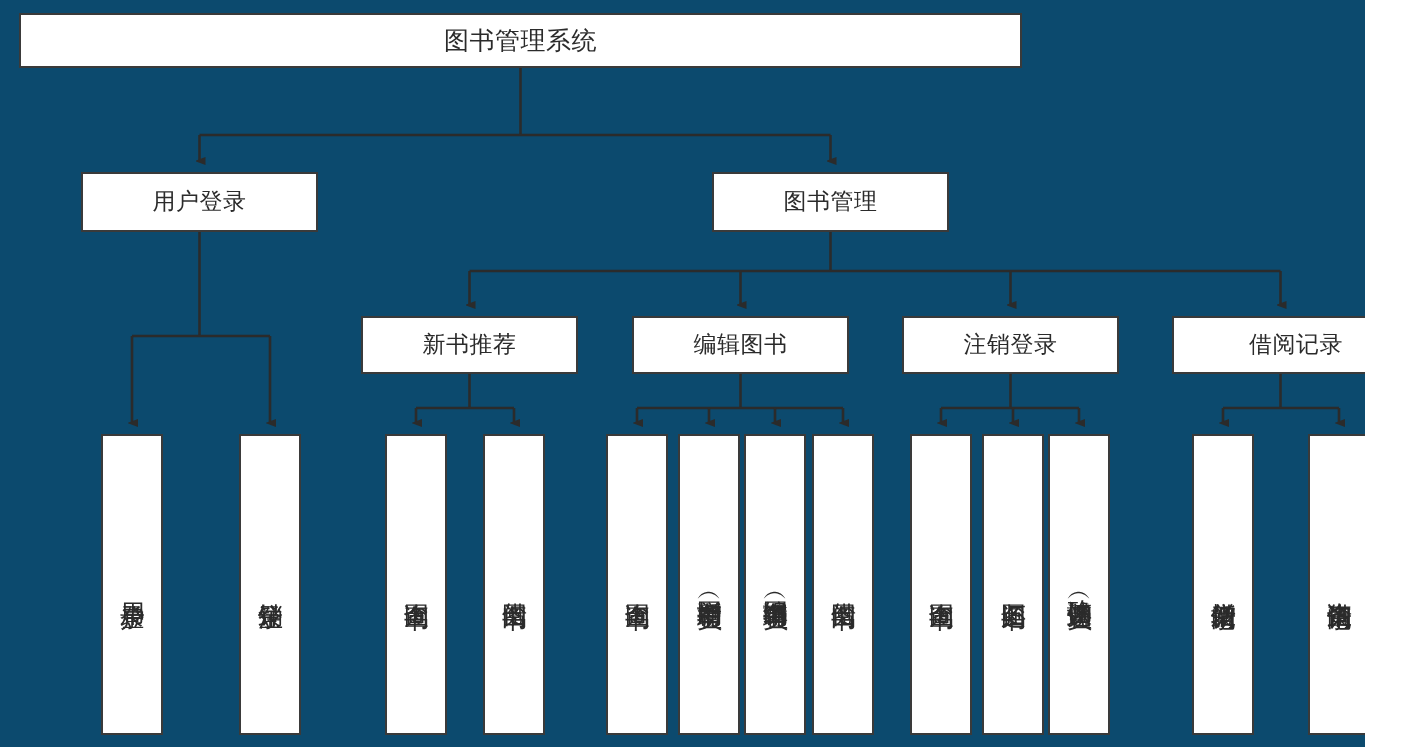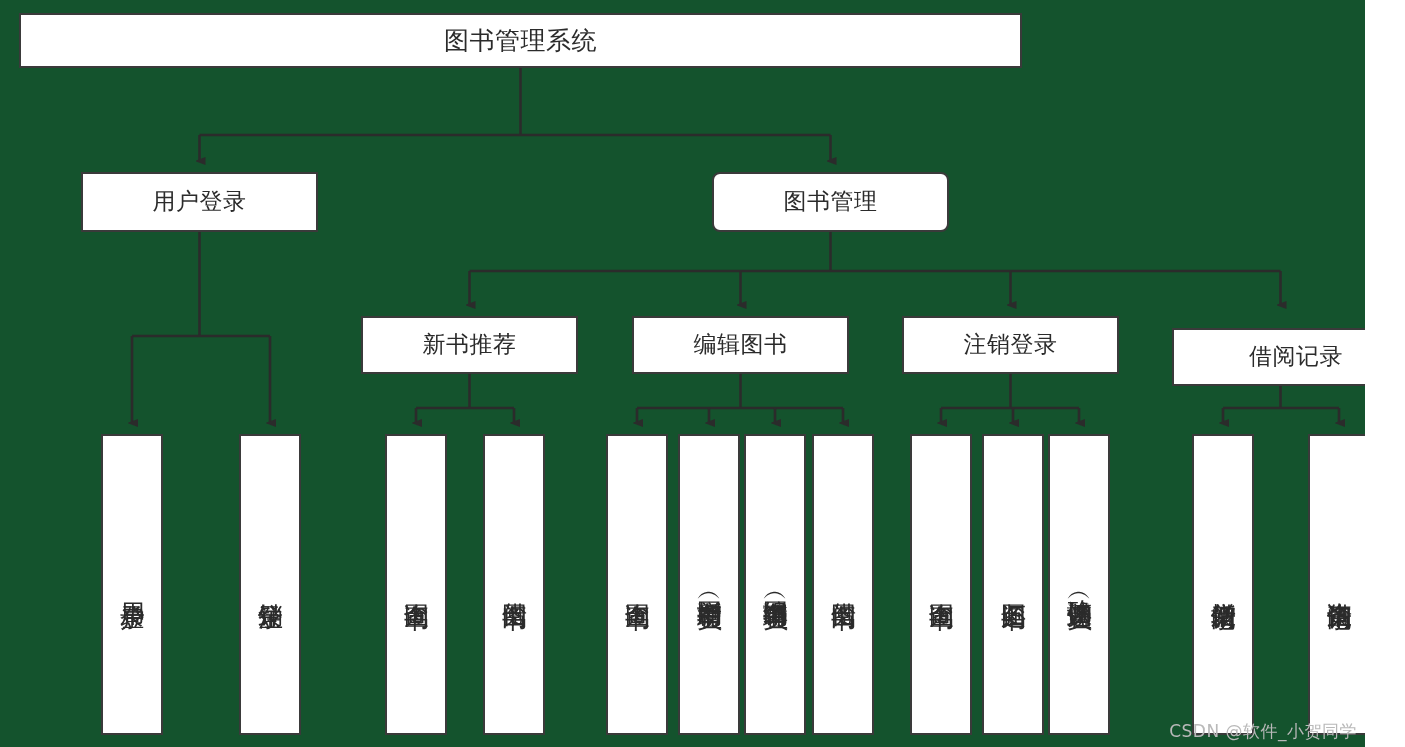--- a/index.html
+++ b/index.html
@@ -7,21 +7,21 @@
     padding: 0;
     background: #ffffff;
   }
   body {
     font-family: "DejaVu Sans", "Liberation Sans", sans-serif;
   }
   #stage {
     position: relative;
     width: 1365px;
     height: 747px;
-    background: #14532d;
+    background: #0c4a6e;
     overflow: hidden;
   }
   #edges {
     position: absolute;
     left: 0;
     top: 0;
     width: 1405px;
     height: 747px;
     pointer-events: none;
   }
@@ -120,33 +120,33 @@
       </g>
   </svg>
 
   <div id="nodes">
       <div class="node root" style="left: 19px; top: 13px; width: 1003px; height: 55px;">
         <span class="label">图书管理系统</span>
       </div>
       <div class="node branch" style="left: 81px; top: 172px; width: 237px; height: 60px;">
         <span class="label">用户登录</span>
       </div>
-      <div class="node branch" style="left: 712px; top: 172px; width: 237px; height: 60px; border-radius: 8px;">
+      <div class="node branch" style="left: 712px; top: 172px; width: 237px; height: 60px;">
         <span class="label">图书管理</span>
       </div>
       <div class="node branch" style="left: 361px; top: 316px; width: 217px; height: 58px;">
         <span class="label">新书推荐</span>
       </div>
       <div class="node branch" style="left: 632px; top: 316px; width: 217px; height: 58px;">
         <span class="label">编辑图书</span>
       </div>
       <div class="node branch" style="left: 902px; top: 316px; width: 217px; height: 58px;">
         <span class="label">注销登录</span>
       </div>
-      <div class="node branch" style="left: 1172px; top: 328px; width: 217px; height: 58px; padding-left: 31px;">
+      <div class="node branch" style="left: 1172px; top: 316px; width: 217px; height: 58px; padding-left: 31px;">
         <span class="label">借阅记录</span>
       </div>
       <div class="node leaf" style="left: 101px; top: 434px; width: 62px; height: 301px;">
         <span class="label">用户登录</span>
       </div>
       <div class="node leaf" style="left: 239px; top: 434px; width: 62px; height: 301px;">
         <span class="label">注销登录</span>
       </div>
       <div class="node leaf" style="left: 385px; top: 434px; width: 62px; height: 301px;">
         <span class="label">查询图书</span>
@@ -176,14 +176,13 @@
         <span class="label">确认归还（管理员）</span>
       </div>
       <div class="node leaf" style="left: 1192px; top: 434px; width: 62px; height: 301px;">
         <span class="label">新增借阅记录</span>
       </div>
       <div class="node leaf" style="left: 1308px; top: 434px; width: 62px; height: 301px;">
         <span class="label">查询借阅记录</span>
       </div>
     </div>
 
-  <div id="watermark">CSDN @软件_小贺同学</div>
 </div>
 
 </body></html>

